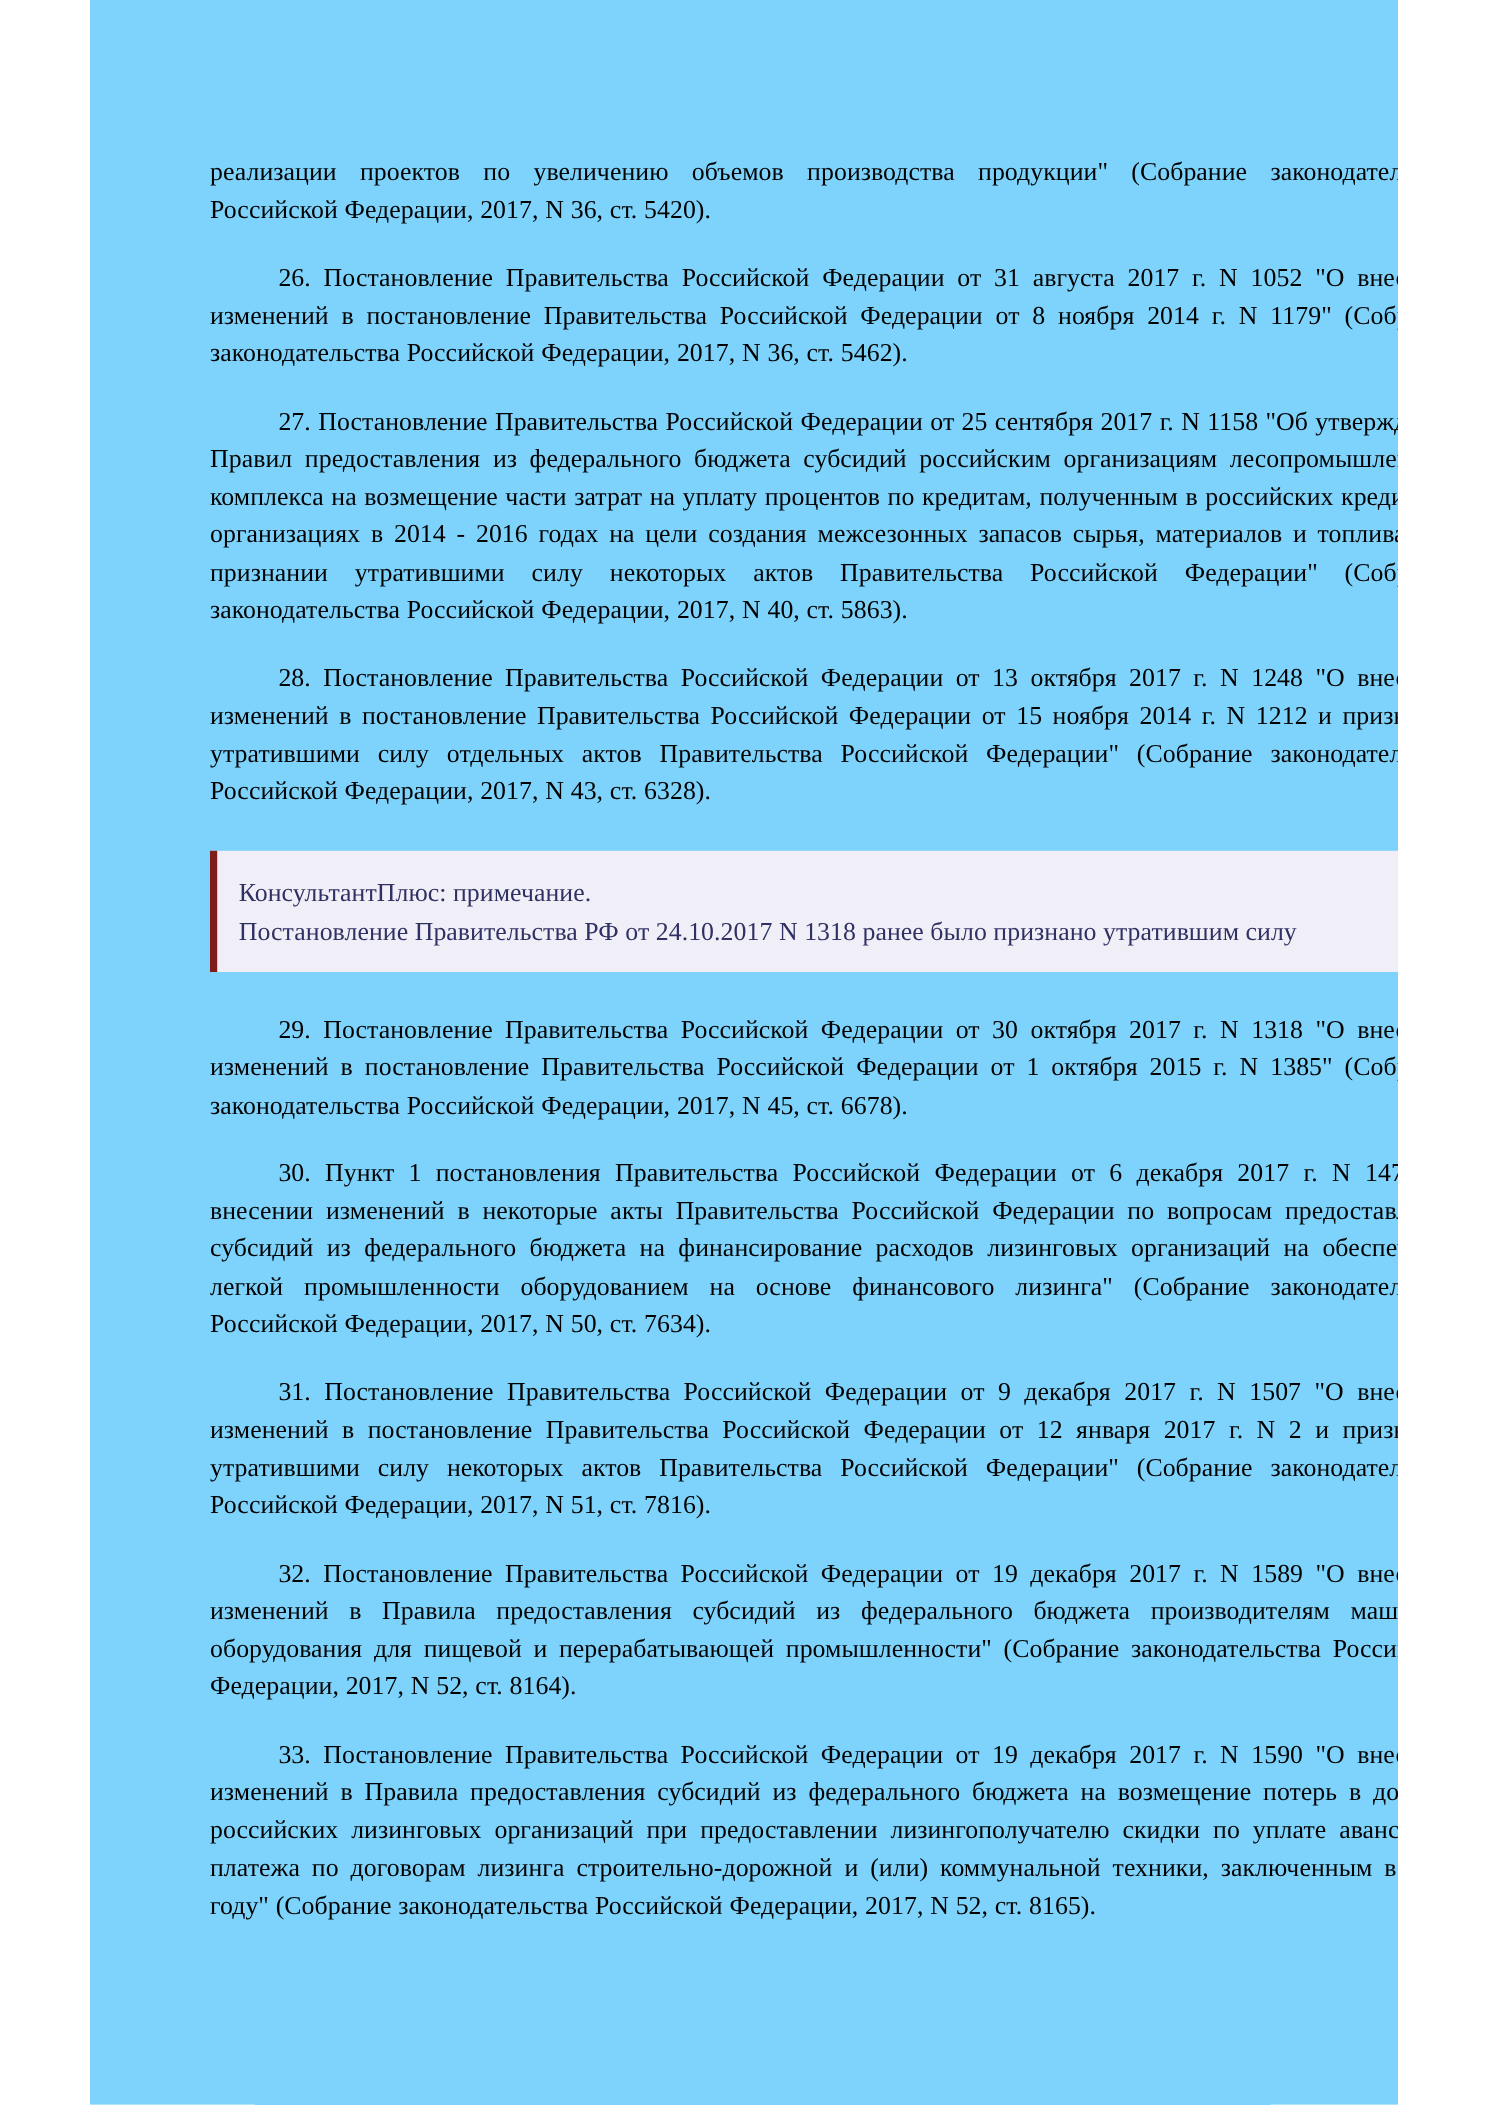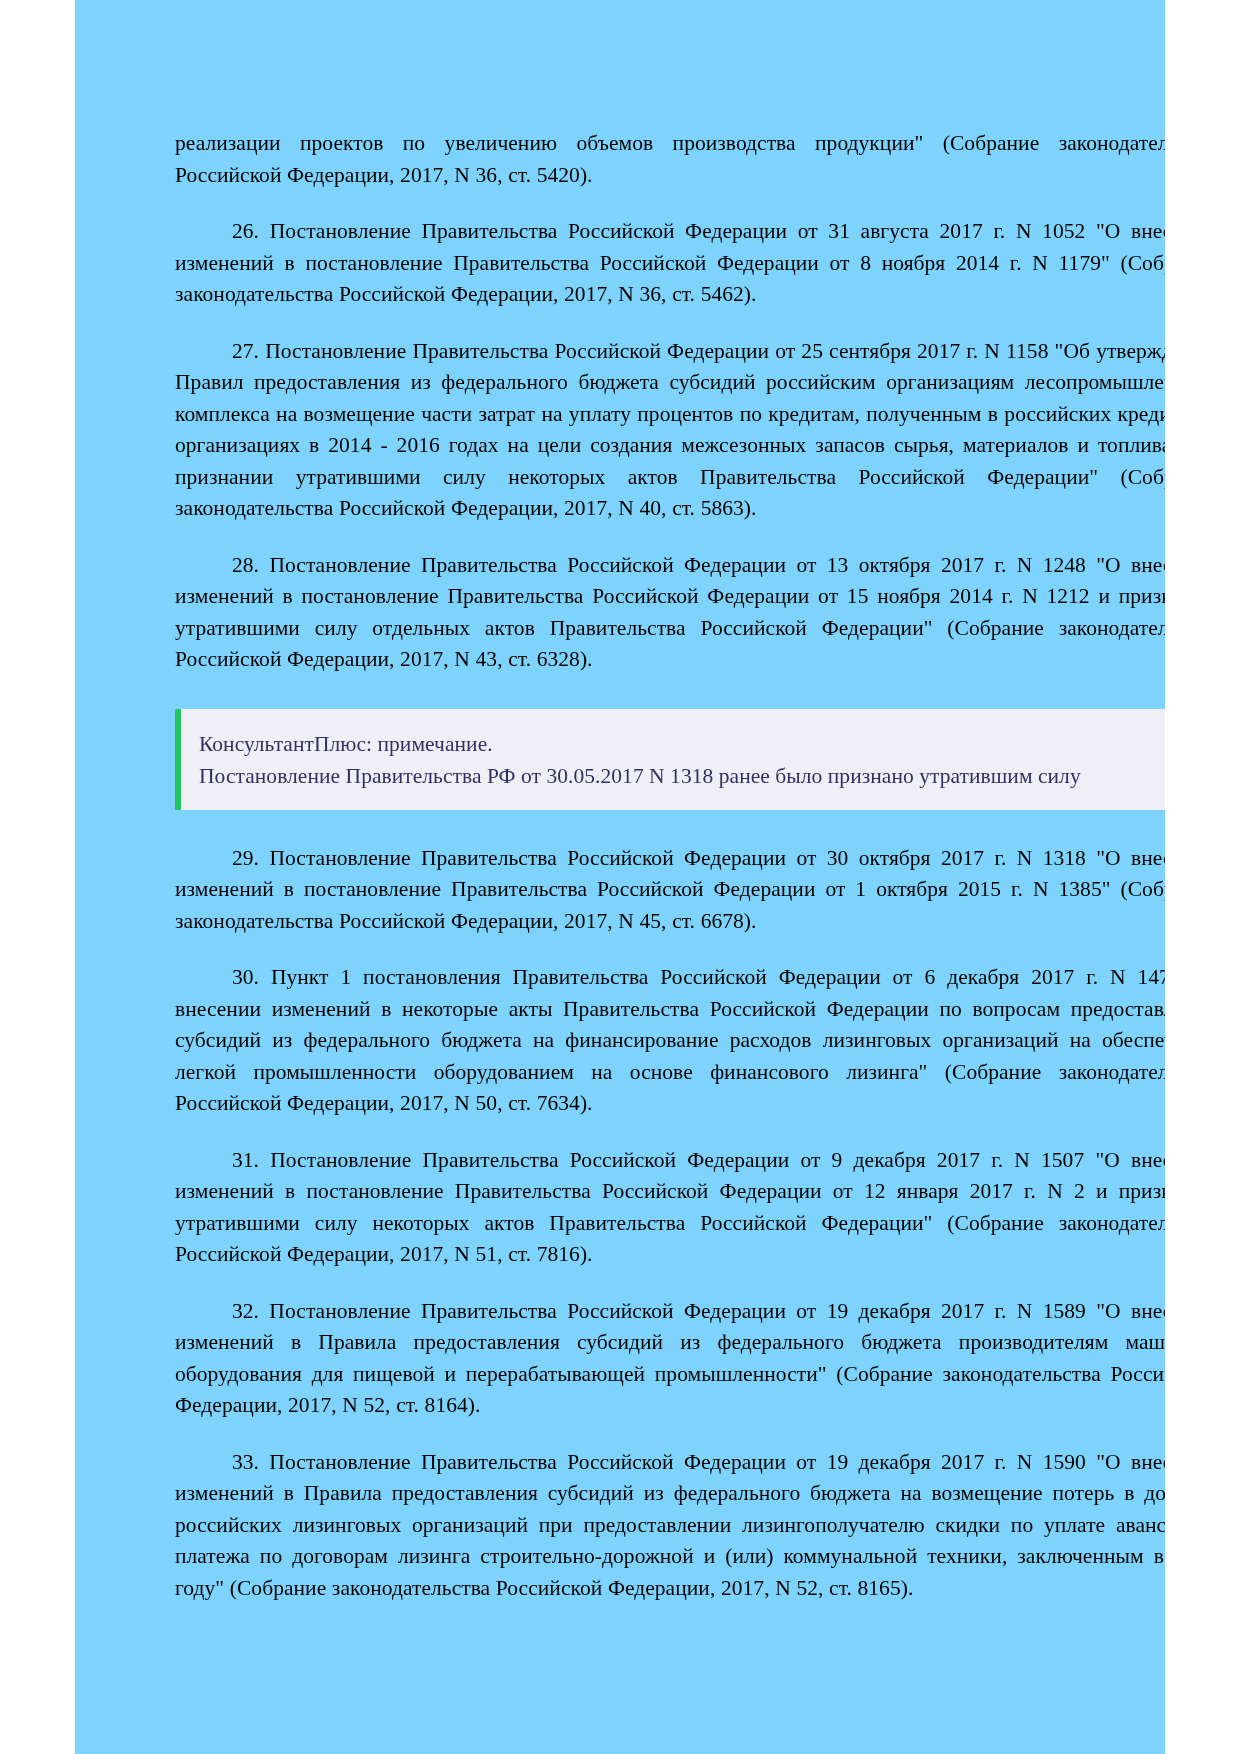--- a/index.html
+++ b/index.html
@@ -41,21 +41,21 @@
   p.para.indent {
     text-indent: 57px;
   }
   p.para:last-child {
     margin-bottom: 0;
     margin-top: 16px;
   }
   
   .note {
     background: #f0eff7;
-    border-left: 6px solid #22c55e;
+    border-left: 6px solid #7f1d1d;
     margin: 33px 0 33px 0;
     padding: 20px 18px 18px 18px;
     box-sizing: border-box;
     width: 1042px;
   }
   .note p {
     margin: 0;
     font-size: 21.5px;
     line-height: 31px;
     color: #2f3063;
@@ -76,21 +76,21 @@
     <p class="para">реализации проектов по увеличению объемов производства продукции" (Собрание законодательства Российской Федерации, 2017, N 36, ст. 5420).</p>
 
     <p class="para indent">26. Постановление Правительства Российской Федерации от 31 августа 2017 г. N 1052 "О внесении изменений в постановление Правительства Российской Федерации от 8 ноября 2014 г. N 1179" (Собрание законодательства Российской Федерации, 2017, N 36, ст. 5462).</p>
 
     <p class="para indent">27. Постановление Правительства Российской Федерации от 25 сентября 2017 г. N 1158 "Об утверждении Правил предоставления из федерального бюджета субсидий российским организациям лесопромышленного комплекса на возмещение части затрат на уплату процентов по кредитам, полученным в российских кредитных организациях в 2014 - 2016 годах на цели создания межсезонных запасов сырья, материалов и топлива, и о признании утратившими силу некоторых актов Правительства Российской Федерации" (Собрание законодательства Российской Федерации, 2017, N 40, ст. 5863).</p>
 
     <p class="para indent">28. Постановление Правительства Российской Федерации от 13 октября 2017 г. N 1248 "О внесении изменений в постановление Правительства Российской Федерации от 15 ноября 2014 г. N 1212 и признании утратившими силу отдельных актов Правительства Российской Федерации" (Собрание законодательства Российской Федерации, 2017, N 43, ст. 6328).</p>
 
     <div class="note">
       <p>КонсультантПлюс: примечание.</p>
-      <p>Постановление Правительства РФ от 30.05.2017 N 1318 ранее было признано утратившим силу</p>
+      <p>Постановление Правительства РФ от 24.10.2017 N 1318 ранее было признано утратившим силу</p>
     </div>
 
     <p class="para indent">29. Постановление Правительства Российской Федерации от 30 октября 2017 г. N 1318 "О внесении изменений в постановление Правительства Российской Федерации от 1 октября 2015 г. N 1385" (Собрание законодательства Российской Федерации, 2017, N 45, ст. 6678).</p>
 
     <p class="para indent">30. Пункт 1 постановления Правительства Российской Федерации от 6 декабря 2017 г. N 1475 "О внесении изменений в некоторые акты Правительства Российской Федерации по вопросам предоставления субсидий из федерального бюджета на финансирование расходов лизинговых организаций на обеспечение легкой промышленности оборудованием на основе финансового лизинга" (Собрание законодательства Российской Федерации, 2017, N 50, ст. 7634).</p>
 
     <p class="para indent">31. Постановление Правительства Российской Федерации от 9 декабря 2017 г. N 1507 "О внесении изменений в постановление Правительства Российской Федерации от 12 января 2017 г. N 2 и признании утратившими силу некоторых актов Правительства Российской Федерации" (Собрание законодательства Российской Федерации, 2017, N 51, ст. 7816).</p>
 
     <p class="para indent">32. Постановление Правительства Российской Федерации от 19 декабря 2017 г. N 1589 "О внесении изменений в Правила предоставления субсидий из федерального бюджета производителям машин и оборудования для пищевой и перерабатывающей промышленности" (Собрание законодательства Российской Федерации, 2017, N 52, ст. 8164).</p>
 

